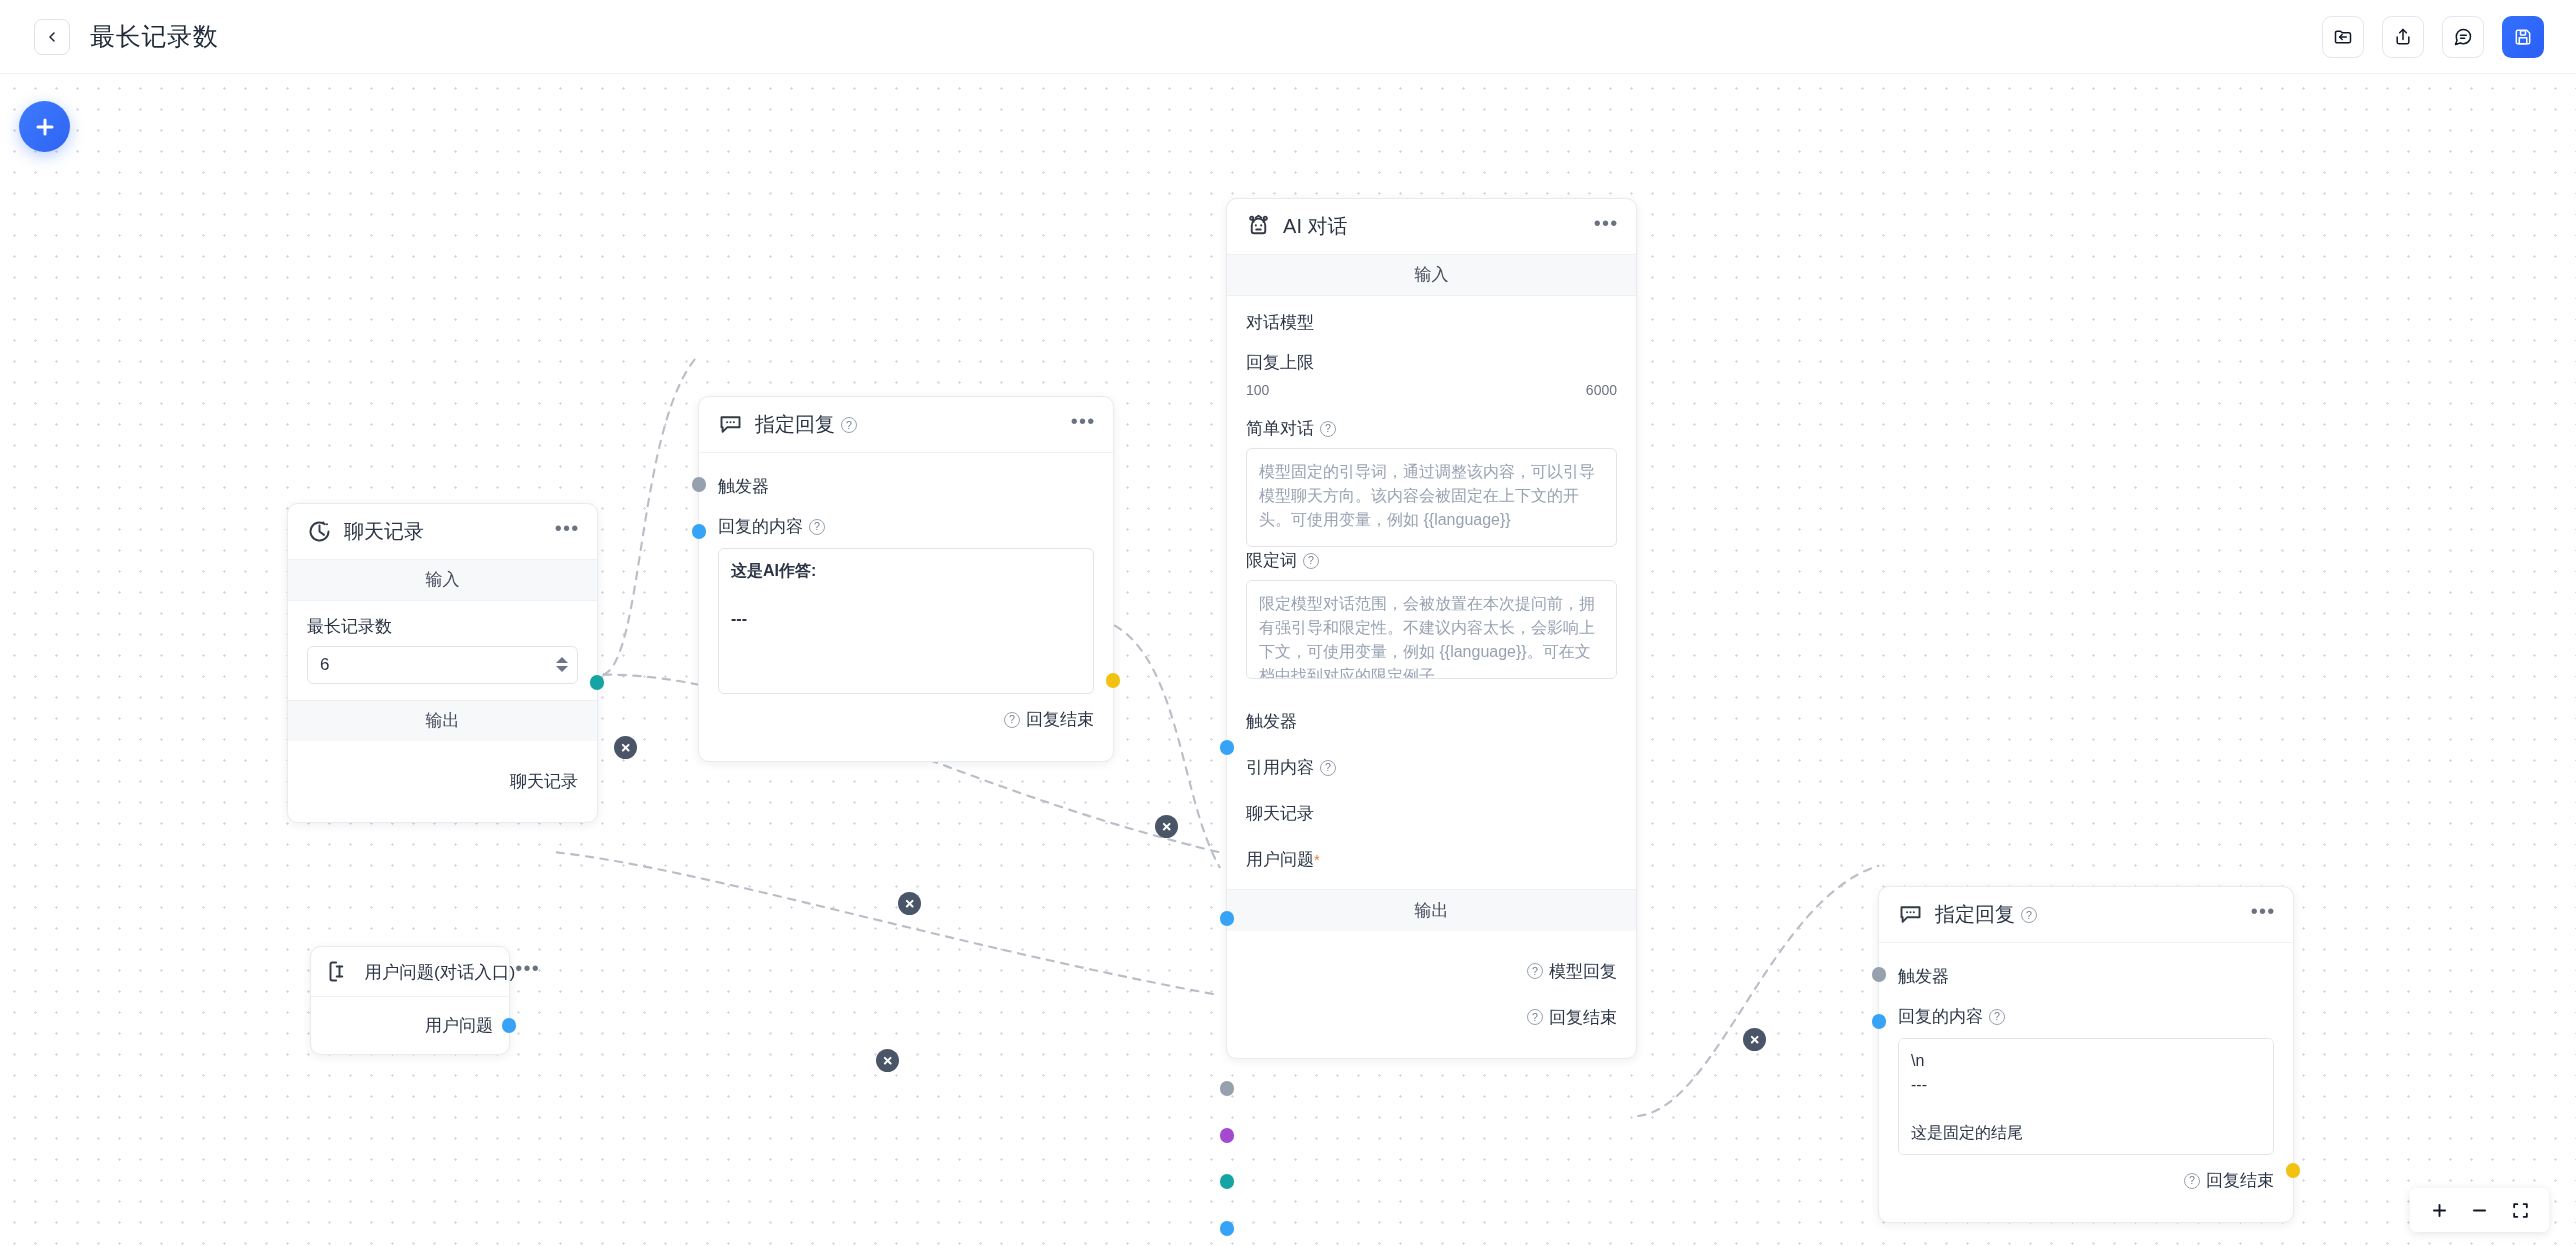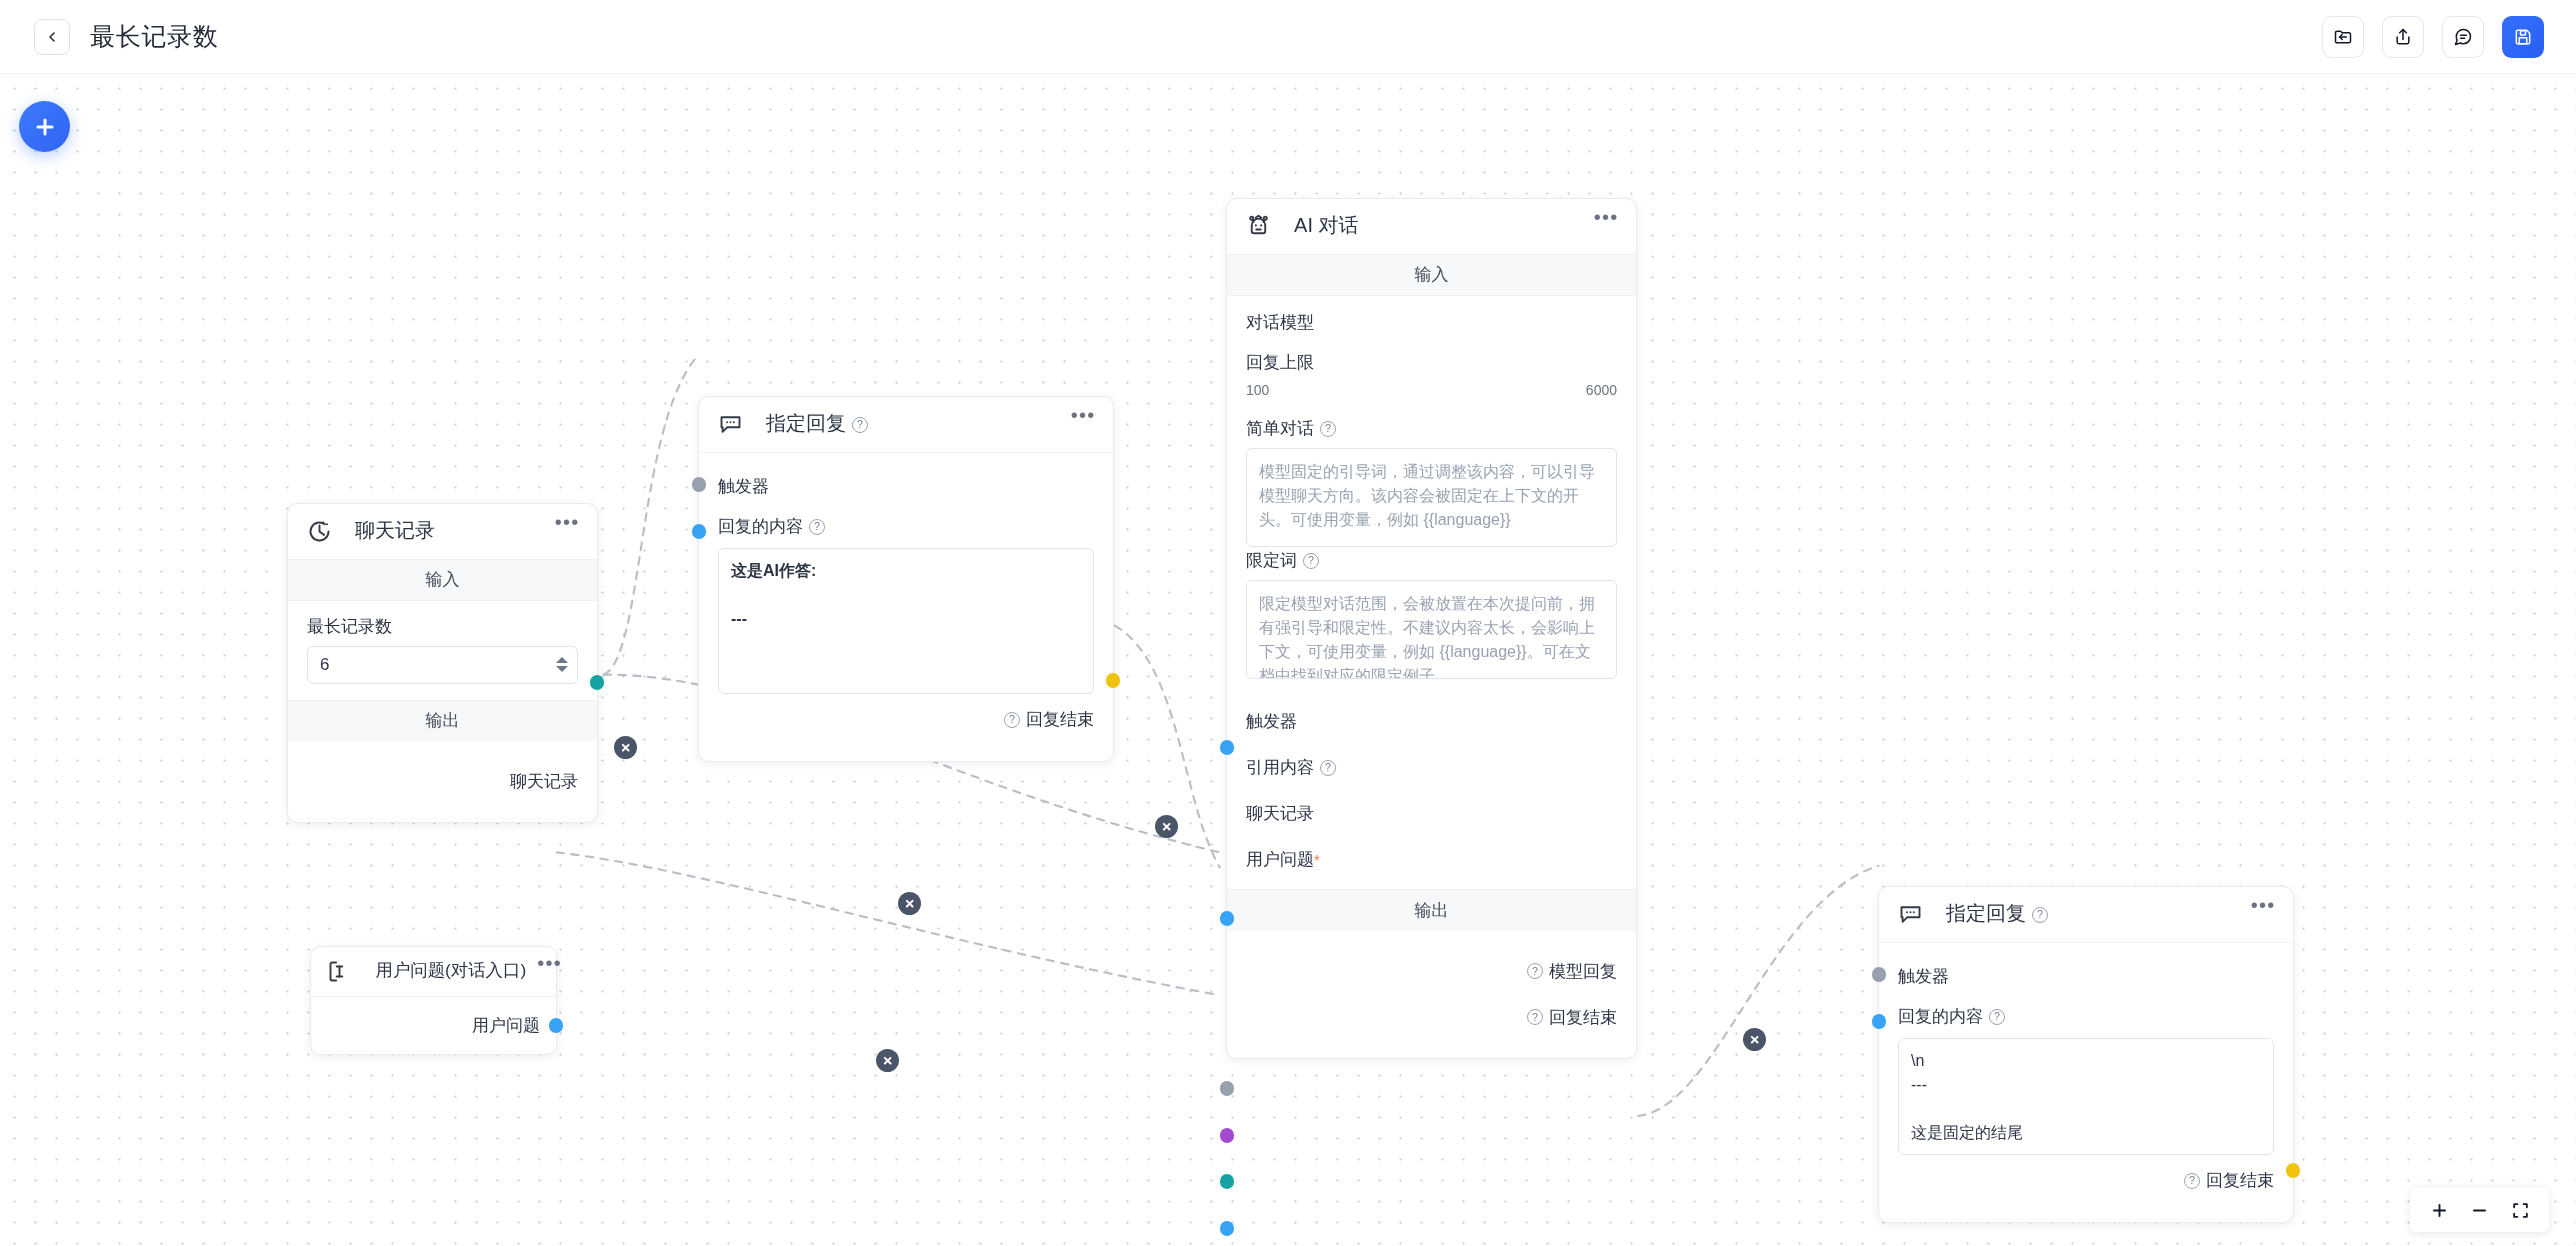--- a/index.html
+++ b/index.html
@@ -87,24 +87,23 @@
   
   .node {
     position: absolute;
     background: #fff;
     border: 0.7px solid #e7eaef;
     border-radius: 10.7px;
     box-shadow: 0 2px 9.4px rgba(19,33,68,.07);
     z-index: 10;
   }
   .node-head {
-    display: flex; align-items: flex-start;
+    display: flex; align-items: center;
     padding: 13.4px 17.4px 13.4px 17.4px;
     border-bottom: 0.7px solid #eef0f4;
-    gap: 11px;
   }
   .node-icon { width: 28px; height: 28px; flex: 0 0 28px;
                display: flex; align-items: center; justify-content: center; }
   .node-icon svg { width: 27px; height: 27px; }
   .node-title {
     margin-left: 10.7px; font-size: 20px; color: #2b3445; white-space: nowrap;
   }
   .help-q {
     display: inline-flex; align-items: center; justify-content: center;
     width: 16px; height: 16px; border-radius: 50%;
@@ -320,21 +319,21 @@
     </div>
     <div class="section-band out">输出</div>
     <div class="io-block">
       <div class="io-line right">
         <span>聊天记录</span>
       </div>
     </div>
     <div class="port teal" style="right:-7.4px; top:171px;"></div>
   </div>
 
-  <div class="node" style="left:310px; top:872px; width:247px;">
+  <div class="node" style="left:310px; top:872px; width:200px;">
     <div class="node-head" style="padding:10.7px 14.8px;">
       <span class="node-icon">
         <svg viewBox="0 0 24 24" fill="none" stroke="#343a46" stroke-width="1.7" stroke-linecap="round">
           <path d="M9 4H5.5A1.5 1.5 0 0 0 4 5.5v13A1.5 1.5 0 0 0 5.5 20H9"></path>
           <line x1="9.5" y1="7.5" x2="14.5" y2="7.5"></line>
           <line x1="9.5" y1="16.5" x2="14.5" y2="16.5"></line>
           <line x1="12" y1="7.5" x2="12" y2="16.5"></line>
         </svg>
       </span>
       <span class="node-title" style="font-size:17.4px;">用户问题(对话入口)</span>

